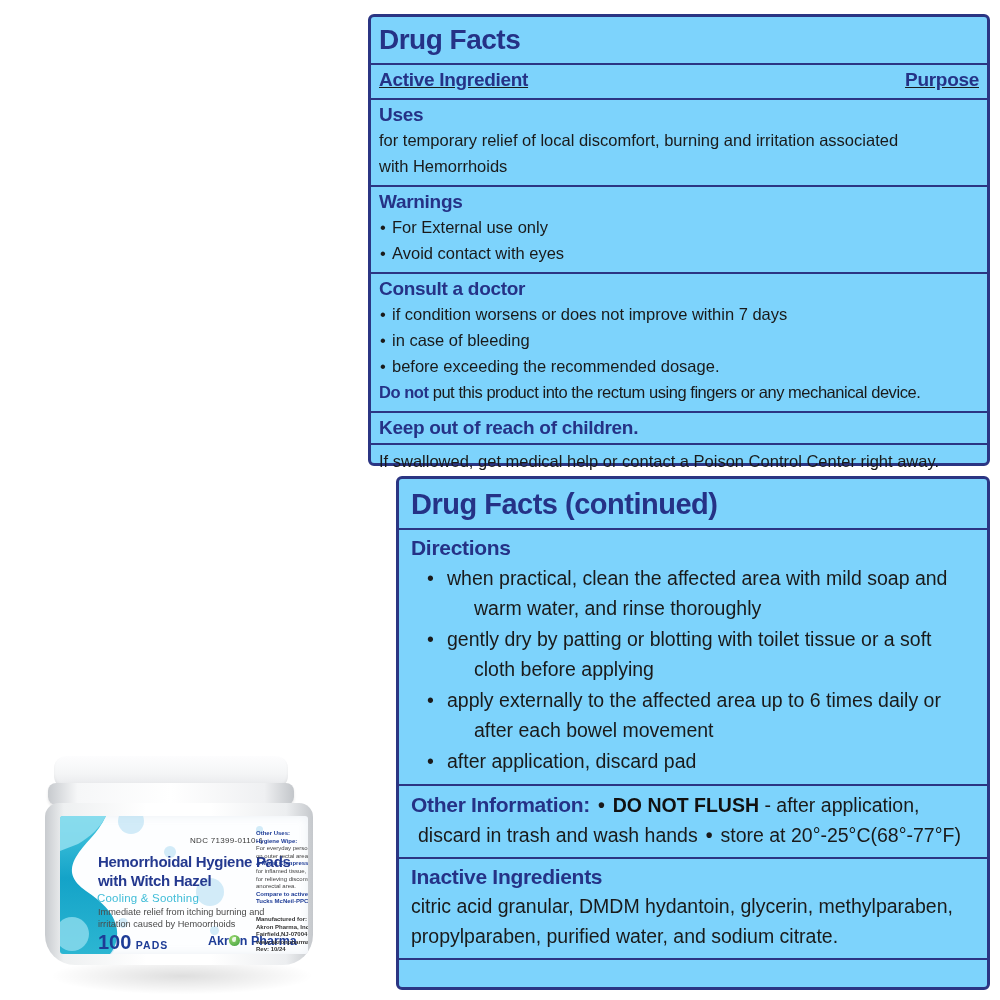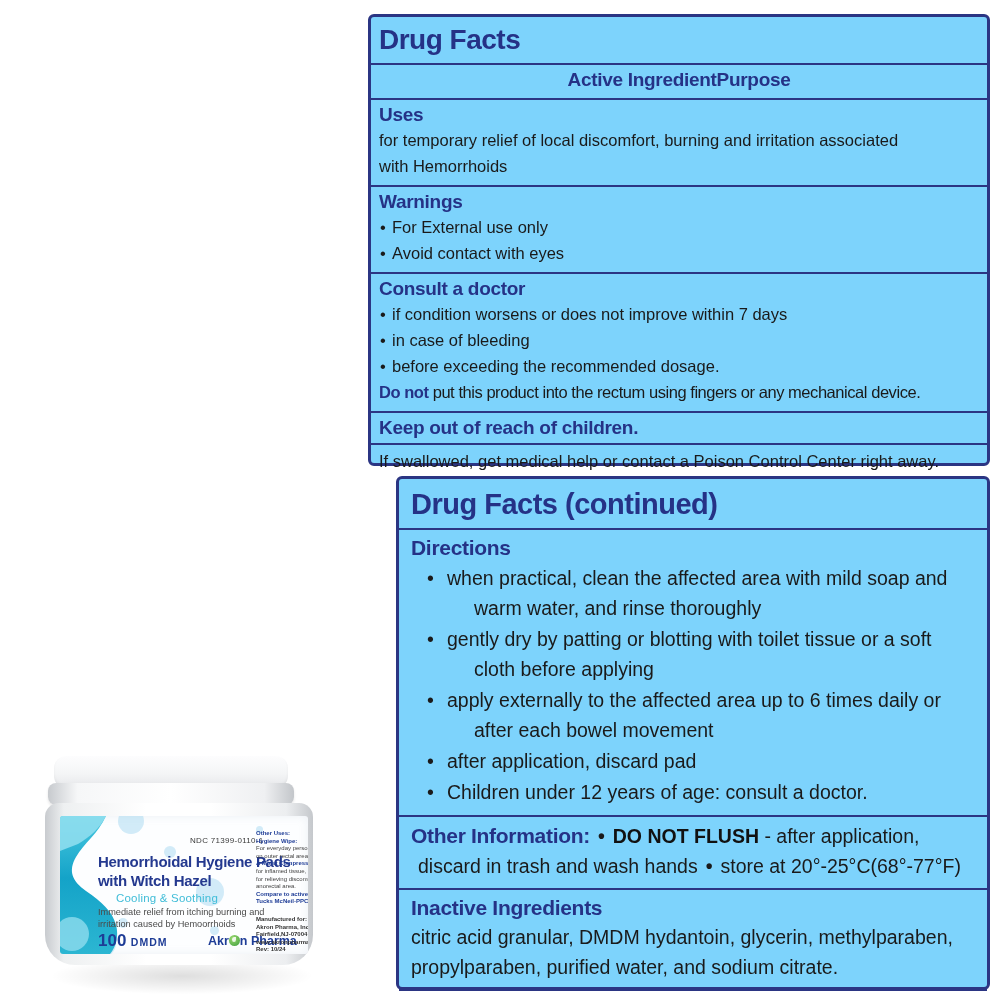--- a/index.html
+++ b/index.html
@@ -11,21 +11,21 @@
   .panel2{left:396px;top:476px;width:588px;height:508px;}
 
   .navy{color:#253286;font-weight:bold;}
   .sec{border-bottom:2px solid #2b3583;}
   .sec:last-child{border-bottom:none;}
 
   
   .p1-title{font-size:28px;font-weight:bold;color:#253286;letter-spacing:-0.5px;padding:7px 8px 7px;border-bottom:2px solid #2b3583;}
   .p1-sec{padding:3px 8px 6px;font-size:16.5px;line-height:26px;}
   .p1-head{font-size:19px;line-height:24px;letter-spacing:-0.3px;}
-  .ai-row{display:flex;justify-content:center;align-items:flex-end;}
+  .ai-row{display:flex;justify-content:space-between;align-items:flex-end;text-decoration:underline;}
   .ing-row{display:flex;align-items:flex-end;font-size:16.5px;line-height:24px;}
   .leader{flex:1;border-bottom:2px dotted #2a2a2a;margin:0 3px 5px;}
   .p1-bullet{position:relative;padding-left:13px;}
   .p1-bullet::before{content:"•";position:absolute;left:1px;}
   .donot-line{white-space:nowrap;letter-spacing:-0.45px;}
 
   
   .p2-title{font-size:29px;font-weight:bold;color:#253286;letter-spacing:-0.5px;padding:9px 12px 7px;border-bottom:2px solid #2b3583;}
   .p2-sec{padding:4px 12px 7px;font-size:19.5px;line-height:30px;}
   .p2-head{font-size:21px;line-height:28px;letter-spacing:-0.3px;}
@@ -49,24 +49,24 @@
   .jar-body{position:absolute;left:5px;top:53px;width:268px;height:162px;
     border-radius:14px 14px 30px 30px;
     background:linear-gradient(90deg,#c8cbcf 0%,#eef0f1 7%,#ffffff 38%,#ffffff 62%,#eceef0 90%,#c5c8cc 100%);}
   .jar-label{position:absolute;left:20px;top:66px;width:248px;height:138px;background:#fdfeff;
     overflow:hidden;border-radius:3px;box-shadow:inset 0 0 10px rgba(140,160,185,0.15);}
   .wave{position:absolute;left:0;top:0;width:66px;height:138px;}
   .bubbles span{position:absolute;border-radius:50%;background:rgba(130,200,235,0.35);}
   .ndc{position:absolute;left:130px;top:20px;font-size:8px;color:#3a3a3a;letter-spacing:0.3px;}
   .pname{position:absolute;left:38px;top:36px;font-size:15px;line-height:19px;font-weight:bold;
     color:#24398f;letter-spacing:-0.3px;}
-  .ptag{position:absolute;left:56px;top:76px;font-size:11.5px;color:#41bdd8;letter-spacing:0.2px;}
+  .ptag{position:absolute;left:37px;top:76px;font-size:11.5px;color:#41bdd8;letter-spacing:0.2px;}
   .pdesc{position:absolute;left:38px;top:91px;font-size:9.2px;line-height:11.5px;color:#4a4a4a;}
   .pcount{position:absolute;left:38px;top:115px;color:#1e3c96;font-weight:bold;}
-  .pcount .n{font-size:17px;}
+  .pcount .n{font-size:20px;}
   .pcount .u{font-size:10.5px;letter-spacing:1px;}
   .brand{position:absolute;left:148px;top:118px;font-size:12.5px;font-weight:bold;color:#1e3c96;white-space:nowrap;}
   .ball{display:inline-block;width:11px;height:11px;border-radius:50%;vertical-align:-1px;
     background:radial-gradient(circle at 35% 30%,#9bd96e,#3f9e3f);position:relative;}
   .ball::after{content:"";position:absolute;left:3px;top:2px;width:4px;height:5px;border-radius:50% 0 50% 50%;
     background:rgba(255,255,255,0.85);}
   .sidecol{position:absolute;left:196px;top:14px;width:80px;font-size:6px;line-height:7.6px;color:#444;}
   .sidecol .sl{white-space:nowrap;}
   .sidecol .head{color:#1e3c96;font-weight:bold;}
   .mfg{position:absolute;left:196px;top:100px;width:80px;font-size:6px;line-height:7.6px;color:#333;font-weight:bold;}
@@ -127,23 +127,20 @@
       <span>gently dry by patting or blotting with toilet tissue or a soft</span>
       <span class="cont">cloth before applying</span>
     </div>
     <div class="p2b">
       <span>apply externally to the affected area up to 6 times daily or</span>
       <span class="cont">after each bowel movement</span>
     </div>
     <div class="p2b">
       <span>after application, discard pad</span>
     </div>
-    <div class="p2b">
-      <span>Children under 12 years of age: consult a doctor.</span>
-    </div>
   </div>
 
   <div class="p2-sec sec">
     <div>
       <span class="navy p2-head">Other Information:</span><span class="sep"></span><span class="bold-black">DO NOT FLUSH</span><span> - after application,</span>
     </div>
     <div class="oi-line2">
       <span>discard in trash and wash hands</span><span class="sep"></span><span>store at 20°-25°C(68°-77°F)</span>
     </div>
   </div>
@@ -198,21 +195,21 @@
 
     <div class="ptag">Cooling &amp; Soothing</div>
 
     <div class="pdesc">
       <div>Immediate relief from itching burning and</div>
       <div>irritation caused by Hemoorrhoids</div>
     </div>
 
     <div class="pcount">
       <span class="n">100</span>
-      <span class="u">DMDM</span>
+      <span class="u">PADS</span>
     </div>
 
     <div class="brand"><span>Akr</span><span class="ball"></span><span>n Pharma</span></div>
 
     <div class="sidecol">
       <div class="sl head">Other Uses:</div>
       <div class="sl head">Hygiene Wipe:</div>
       <div class="sl">For everyday personal hygiene</div>
       <div class="sl">on outer rectal area.</div>
       <div class="sl head">A Moist Compress:</div>

